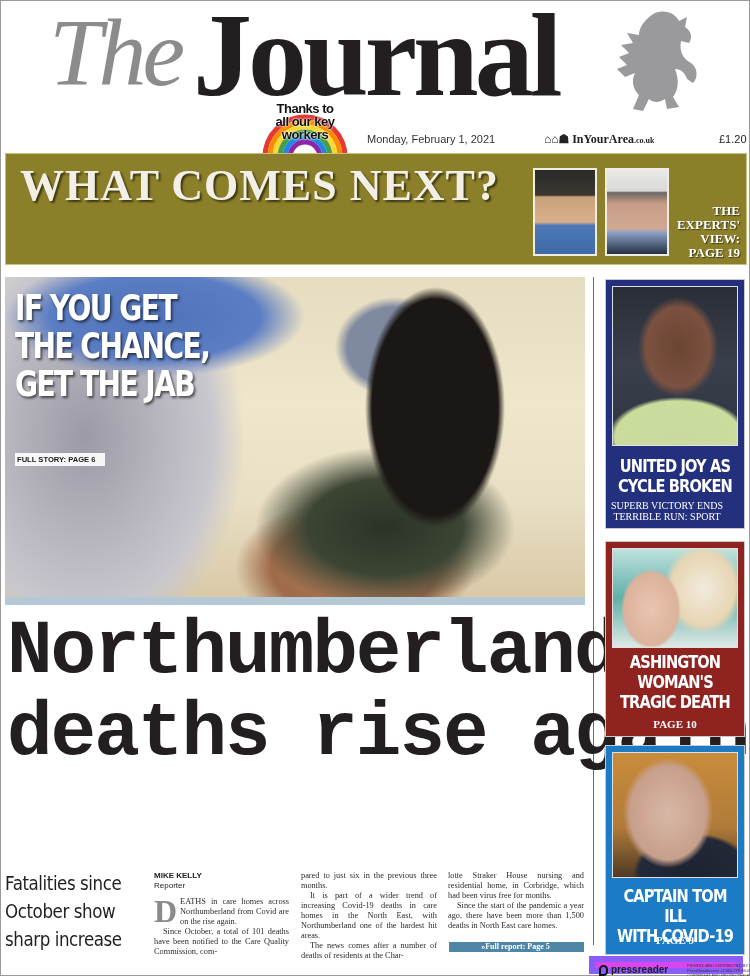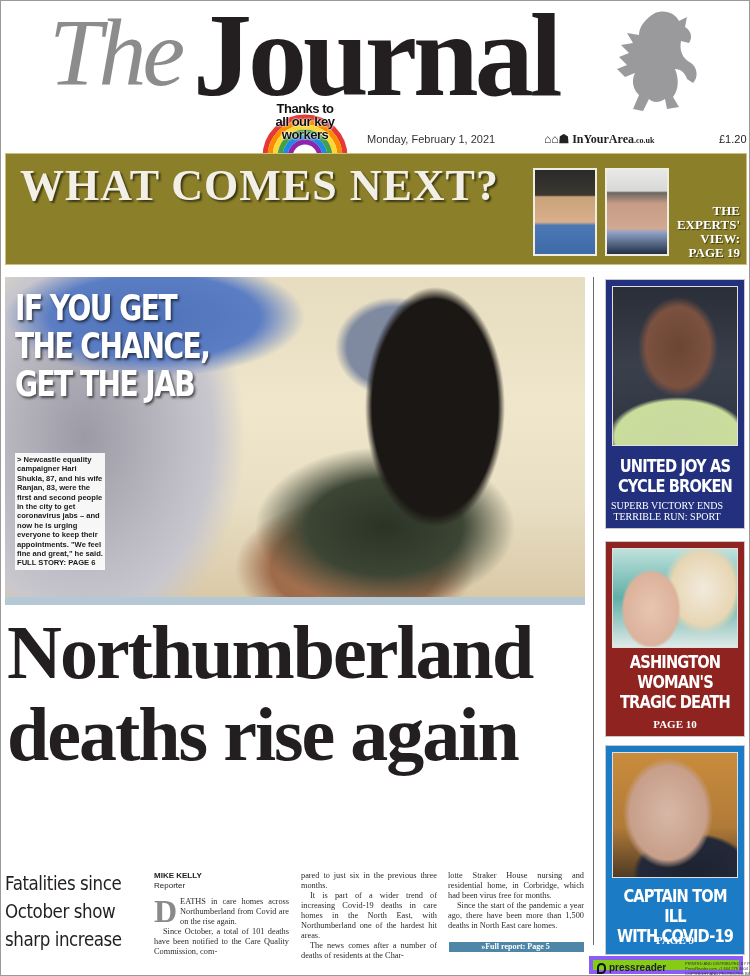--- a/index.html
+++ b/index.html
@@ -42,21 +42,21 @@
       linear-gradient(180deg,#e6dcc0 0%,#efe6cb 40%,#e9dfc4 70%,#d9c9a7 100%);
   }
   .main-photo-bottom { position:absolute; left:4px; top:596px; width:580px; height:8px; background:#b5c8d6; }
   .photo-h { position:absolute; left:14px; top:288px; font-family:"DejaVu Sans", sans-serif; font-weight:bold; color:#fff; font-size:36px; line-height:38px; letter-spacing:-2px; text-shadow:2px 2px 3px rgba(0,0,0,0.6); transform:scaleX(0.78); transform-origin:left top; }
   .caption { position:absolute; left:14px; top:452px; width:86px; background:rgba(255,255,255,0.9); padding:2px 2px; font-size:7.6px; line-height:9.4px; font-weight:bold; color:#1a1a1a; }
   .caption .fs { display:block; }
 
   .divider-v { position:absolute; left:592px; top:276px; width:1px; height:668px; background:#6a6a6a; }
 
   
-  .headline { position:absolute; left:6px; top:610px; width:586px; font-family:Liberation Serif, serif; font-weight:bold; color:#231f20; font-size:76px; line-height:82px; letter-spacing:-2px; }
+  .headline { position:absolute; left:6px; top:610px; width:586px; font-family:Liberation Mono, monospace; font-weight:bold; color:#231f20; font-size:76px; line-height:82px; letter-spacing:-2px; }
   .headline div { white-space:nowrap; }
 
   
   .subhead { position:absolute; left:4px; top:868px; width:140px; font-family:"DejaVu Sans", sans-serif; font-size:19px; line-height:28px; color:#231f20; transform:scaleX(0.88); transform-origin:left top; letter-spacing:-0.5px; }
   .byline { position:absolute; left:153px; top:870px; font-size:8px; line-height:10px; color:#222; }
   .byline b { display:block; font-weight:bold; }
   .col { position:absolute; top:870px; font-family:"Liberation Serif", serif; font-size:8.3px; line-height:10px; color:#2a2a2a; text-align:justify; }
   .col1 { left:153px; width:135px; top:896px; }
   .col2 { left:300px; width:136px; }
   .col3 { left:447px; width:136px; }
@@ -81,21 +81,21 @@
   .side2 .side-photo { height:100px; background:
      radial-gradient(ellipse 30px 40px at 38px 60px,#e8c5b0 0%,#dcb29c 90%,transparent 100%),
      radial-gradient(ellipse 40px 45px at 90px 40px,#f2eadd 0%,#e7d6b3 80%,transparent 100%),
      linear-gradient(180deg,#bfe1dc 0%,#5fb0a8 50%,#dfe9e6 100%); }
   .side3 { top:744px; height:210px; background:#1b7bc4; }
   .side3 .side-photo { height:126px; background:
      radial-gradient(ellipse 45px 55px at 55px 60px,#d8b7a7 0%,#c79f8a 85%,transparent 100%),
      radial-gradient(ellipse 60px 40px at 80px 120px,#1d2230 0%,#232939 90%,transparent 100%),
      linear-gradient(180deg,#c98c3c 0%,#b07a38 60%,#4f3a24 100%); }
 
-  .pressreader { position:absolute; left:588px; top:955px; width:154px; height:18px; border:4px solid #8b5cf6; box-sizing:border-box; background:#84cc16; }
+  .pressreader { position:absolute; left:588px; top:955px; width:154px; height:18px; border:6px solid #8b5cf6; box-sizing:border-box; background:#d946ef; }
   .pr-logo { position:absolute; left:4px; top:2px; font-size:10px; font-weight:bold; color:#222; line-height:12px; }
   .pr-logo .p { display:inline-block; width:9px; height:11px; border:2px solid #111; border-radius:5px 5px 5px 0; box-sizing:border-box; vertical-align:middle; margin-right:3px; }
   .pr-small { position:absolute; left:92px; top:1px; font-size:4px; line-height:5px; color:#333; white-space:nowrap; }
 </style>
 </head>
 <body>
 
 <div class="page">
 
   <div class="mast-the">The</div>
@@ -139,21 +139,20 @@
   </div>
 
   <div class="main-photo"></div>
   <div class="main-photo-bottom"></div>
   <div class="photo-h">
     <div>IF YOU GET</div>
     <div>THE CHANCE,</div>
     <div>GET THE JAB</div>
   </div>
   <div class="caption">
-    <span>&gt; Newcastle equality campaigner Hari Shukla, 87, and his wife Ranjan, 83, were the first and second people in the city to get coronavirus jabs – and now he is urging everyone to keep their appointments. "We feel fine and great," he said.</span>
     <span class="fs">FULL STORY: PAGE 6</span>
   </div>
 
   <div class="divider-v"></div>
 
   <div class="headline">
     <div>Northumberland</div>
     <div>deaths rise again</div>
   </div>
 

